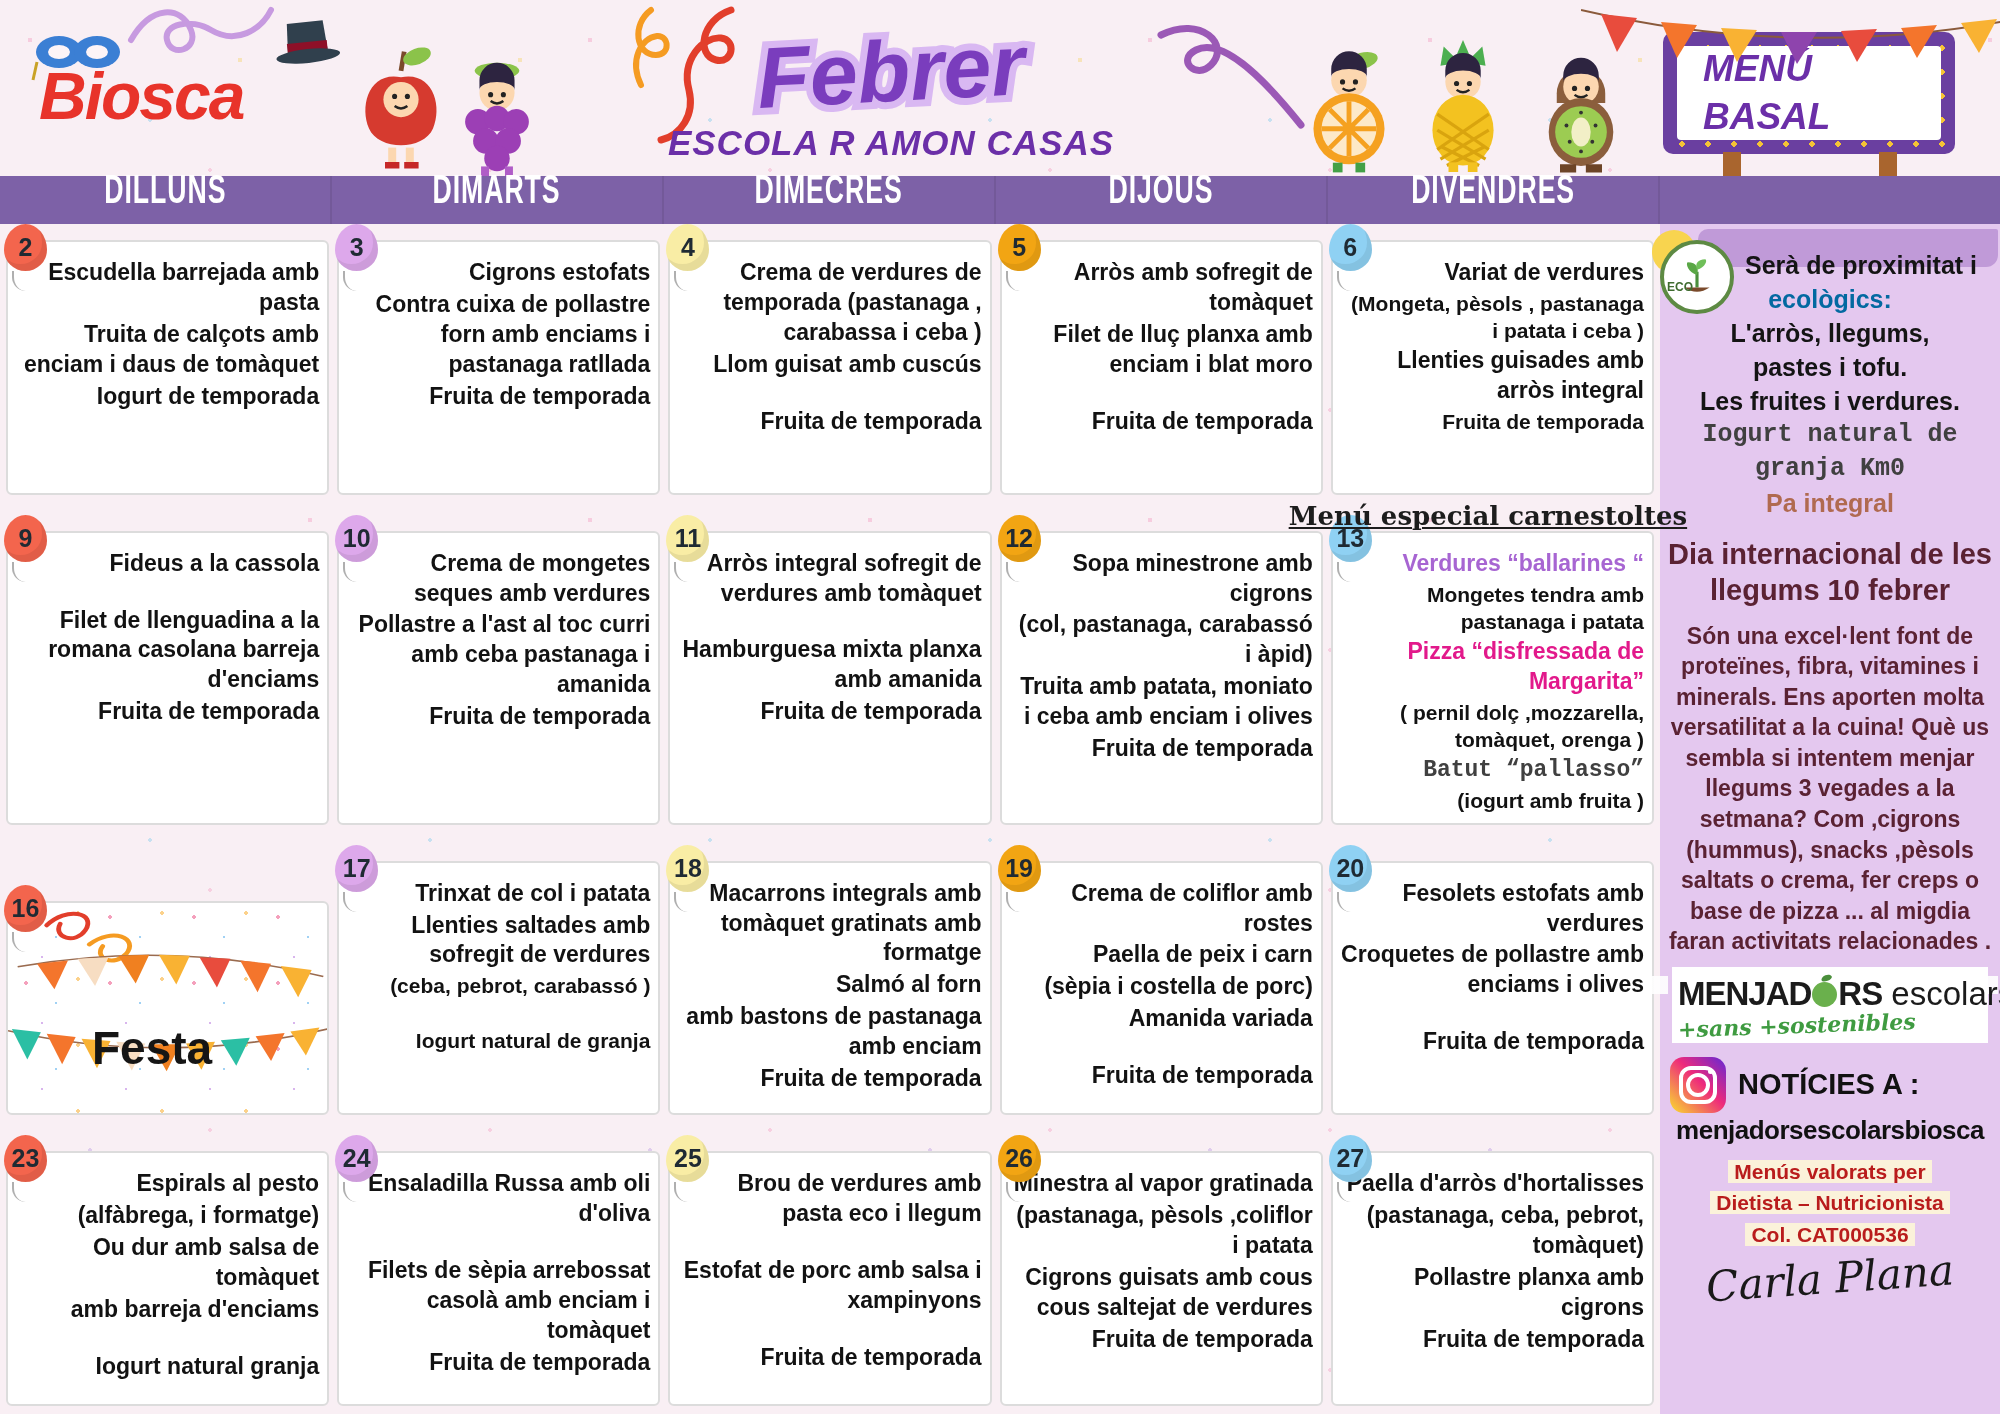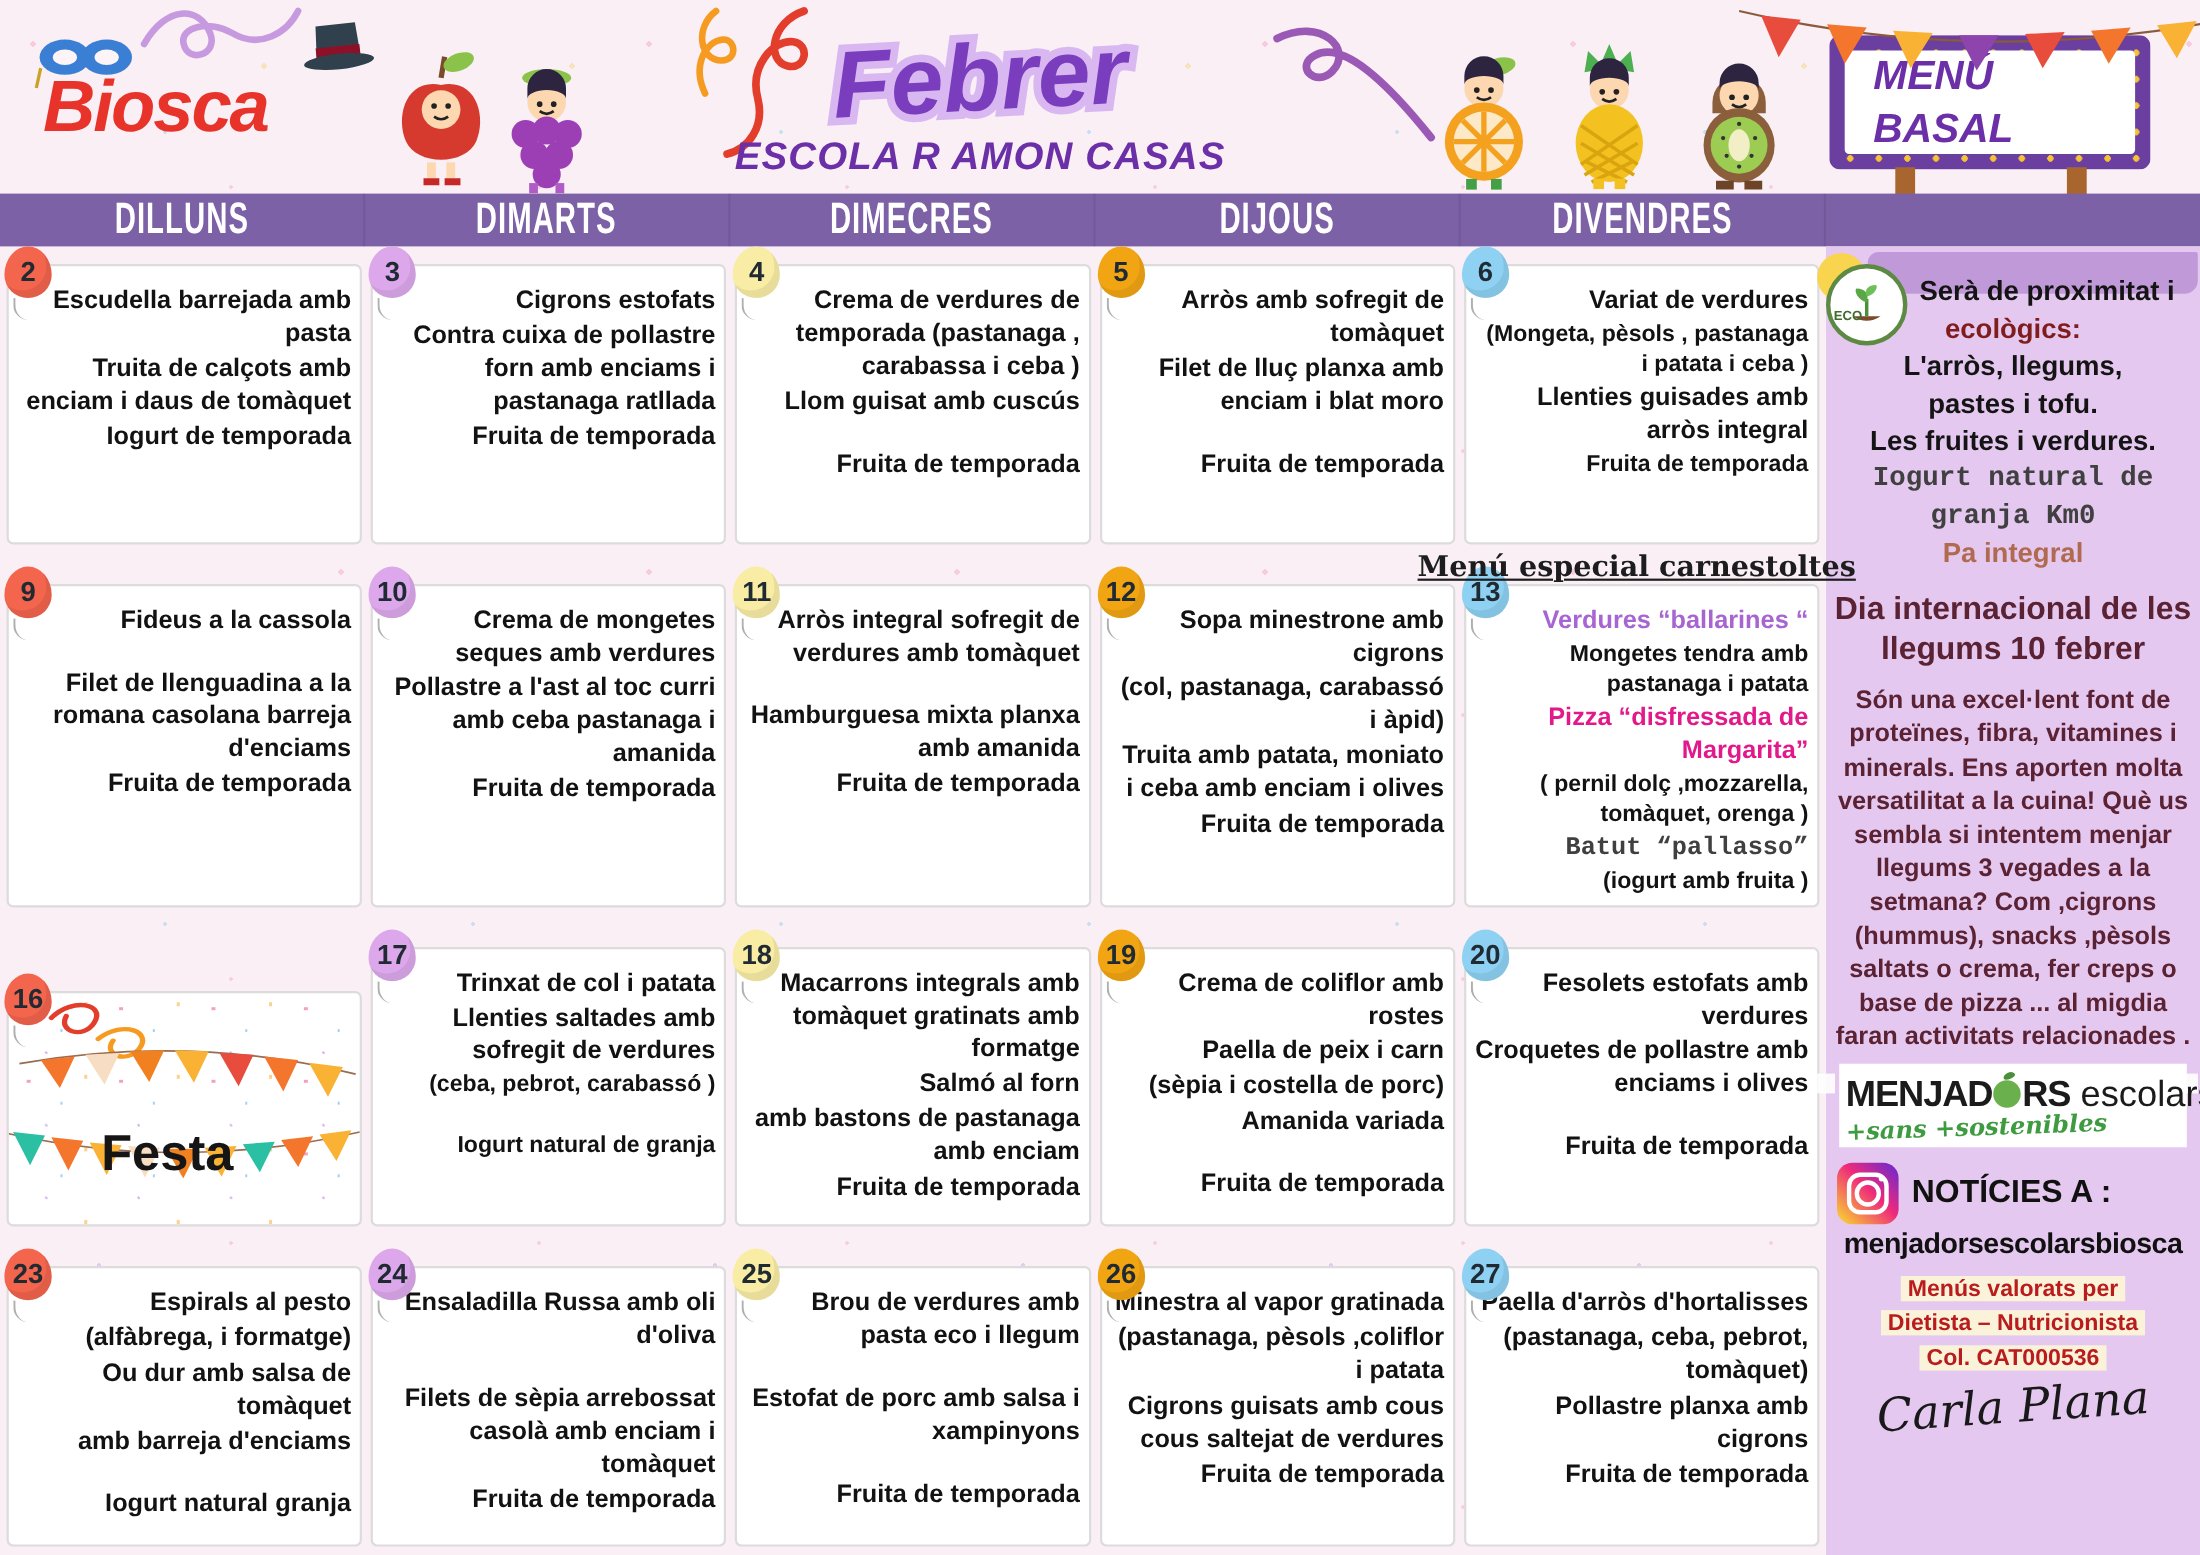--- a/index.html
+++ b/index.html
@@ -27,34 +27,34 @@
   .sign{position:absolute;left:1652px;top:32px;width:292px;height:122px;background:#6a3fa0;border-radius:10px;padding:0;
     background-image:radial-gradient(circle 4px,#f5c335 70%,transparent 72%);background-size:26px 24px;background-position:6px 4px;}
   .sign-inner{position:absolute;inset:14px;background:#fff;border-radius:4px;display:flex;flex-direction:column;justify-content:center;padding-left:26px;
     font-size:37px;font-weight:bold;color:#6b2fa8;line-height:1.3;}
   .sign-leg{position:absolute;top:152px;width:18px;height:36px;background:#a9652e;}
   .curl{position:absolute;}
   .corner-bunting{position:absolute;right:0;top:0;}
   
   .bar{position:absolute;top:176px;left:0;width:2000px;height:48px;background:#7d61a7;}
   .weekday-row{position:absolute;left:0;top:0;width:1660px;height:48px;display:flex;}
-  .day-header{flex:1;display:flex;align-items:center;justify-content:center;border-right:2px solid rgba(0,0,0,.08);}
+  .day-header{flex:1;display:flex;justify-content:center;border-right:2px solid rgba(0,0,0,.08);}
   .day-header span{color:#fff;font-size:29px;font-weight:bold;letter-spacing:1px;transform:scale(.92,1.38);}
   
   .calendar{position:absolute;left:6px;top:240px;width:1648px;height:1166px;display:grid;
     grid-template-columns:repeat(5,1fr);grid-template-rows:repeat(4,1fr);column-gap:8px;row-gap:36px;}
   .cell{position:relative;background:#fff;border:2px solid #dcdcdc;border-radius:6px;padding:16px 8px 6px;}
   .cell-body{text-align:right;font-weight:bold;color:#121212;font-size:23px;line-height:1.3;}
   .line{margin:0 0 2px;}
   .gap{height:25px;}
   .small{font-size:21px;}
   .c-purple{color:#a765d2;}
   .c-magenta{color:#e2198b;}
   .c-blue{color:#404040;font-family:Liberation Mono, monospace;}
-  .c-green{color:#7f1d1d;}
+  .c-green{color:#0369a1;}
   .c-brown{color:#b06a50;}
   .balloon{position:absolute;top:-18px;left:-4px;width:43px;height:47px;z-index:2;
     border-radius:50% 50% 50% 50%/55% 55% 45% 45%;display:flex;align-items:center;justify-content:center;
     font-size:25px;font-weight:bold;color:#1f2a33;box-shadow:inset -5px -7px 0 rgba(0,0,0,.07);}
   .balloon::after{content:'';position:absolute;left:8px;top:100%;width:13px;height:20px;
     border-left:2px solid rgba(110,110,110,.55);border-radius:0 0 0 14px;}
   .b0{background:#f3654d;} .b1{background:#dda8eb;} .b2{background:#f9eda5;} .b3{background:#f2a513;} .b4{background:#8fd1f3;}
   .cell-note{position:absolute;left:-10px;right:-16px;bottom:-38px;display:flex;align-items:center;justify-content:center;gap:15px;
     font-family:"DejaVu Serif",serif;font-weight:bold;font-size:26px;color:#1d1d1d;text-decoration:underline;z-index:3;white-space:nowrap;}
   .festa-cell{background-color:#fff;background-image:

